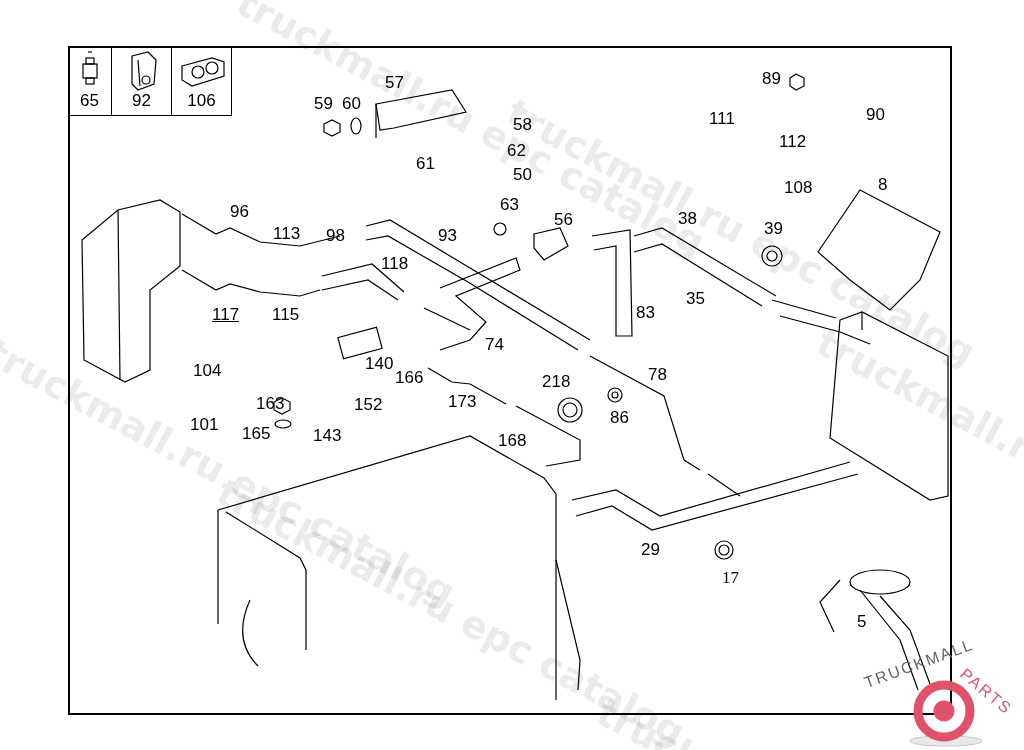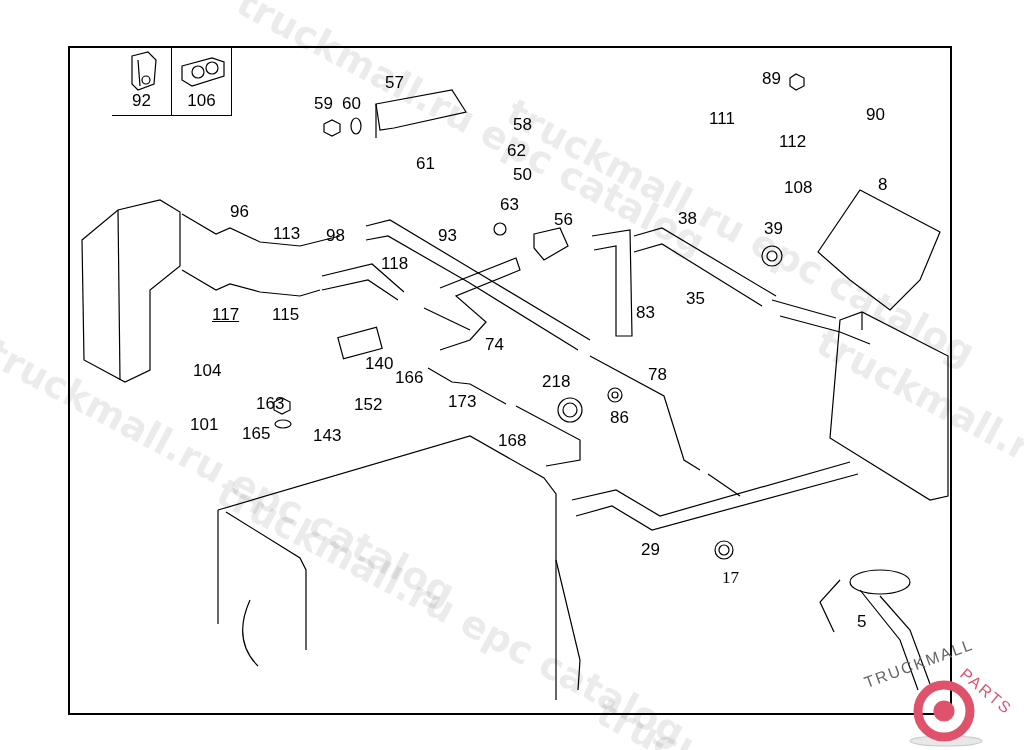--- a/index.html
+++ b/index.html
@@ -28,20 +28,29 @@
 
   <div class="wm" style="left:250px; top:-20px; transform: rotate(28deg);">truckmall.ru epc catalog</div>
   <div class="wm" style="left:0px; top:330px; transform: rotate(28deg);">truckmall.ru epc catalog</div>
   <div class="wm" style="left:520px; top:90px; transform: rotate(28deg);">truckmall.ru epc catalog</div>
   <div class="wm" style="left:230px; top:470px; transform: rotate(28deg);">truckmall.ru epc catalog</div>
   <div class="wm" style="left:830px; top:320px; transform: rotate(28deg);">truckmall.ru epc catalog</div>
   <div class="wm" style="left:610px; top:690px; transform: rotate(28deg);">truckmall.ru epc catalog</div>
 
   <div class="frame"></div>
 
+  <div class="legend-cell" style="left:68px; width:44px;">
+    <svg width="44" height="50">
+      <rect x="18" y="12" width="8" height="6"></rect>
+        <rect x="15" y="18" width="14" height="14"></rect>
+      <rect x="18" y="32" width="8" height="6"></rect>
+        <line x1="20" y1="6" x2="24" y2="6"></line>
+    </svg>
+    <div class="legend-num">65</div>
+  </div>
   <div class="legend-cell" style="left:112px; width:60px;">
     <svg width="60" height="50">
       <path d="M20 10 L36 6 L44 14 L42 38 L26 44 L20 38 Z"></path>
         <line x1="26" y1="14" x2="28" y2="40"></line>
       <circle cx="34" cy="34" r="4"></circle>
     </svg>
     <div class="legend-num">92</div>
   </div>
   <div class="legend-cell" style="left:172px; width:60px;">
     <svg width="60" height="50">

